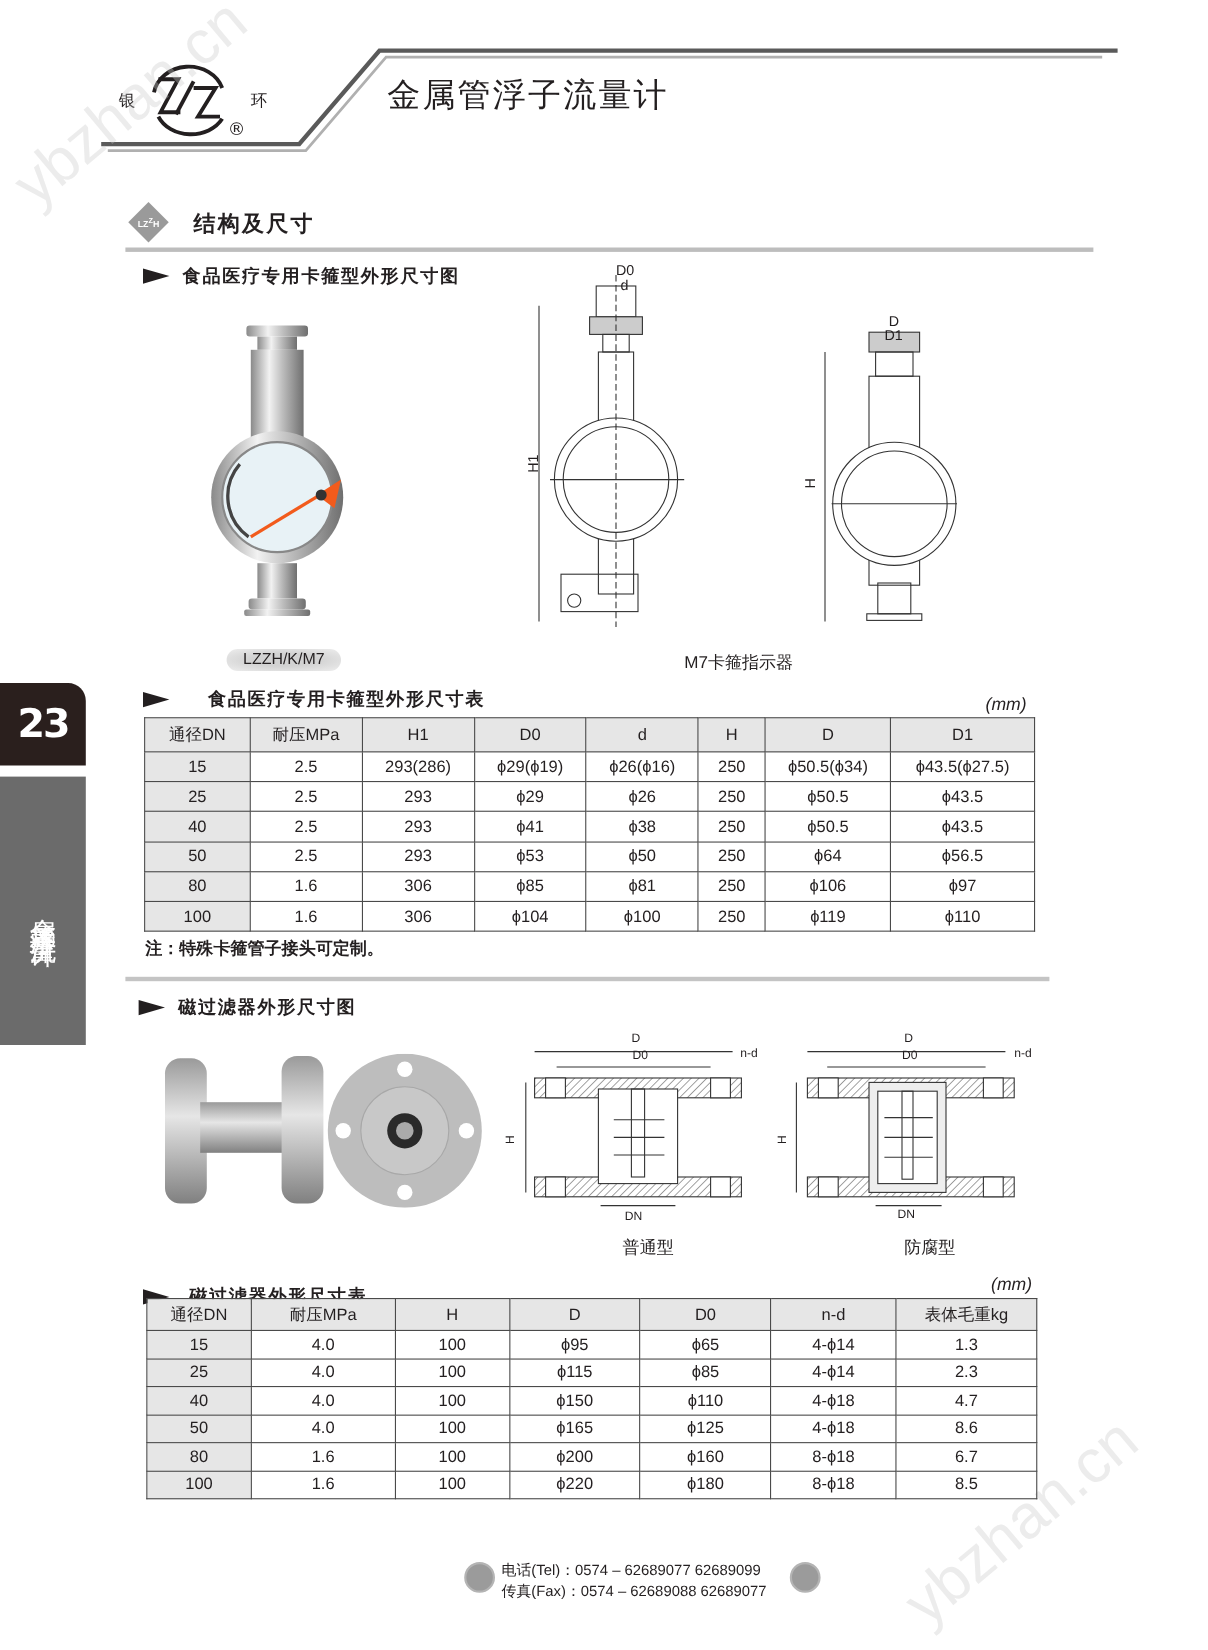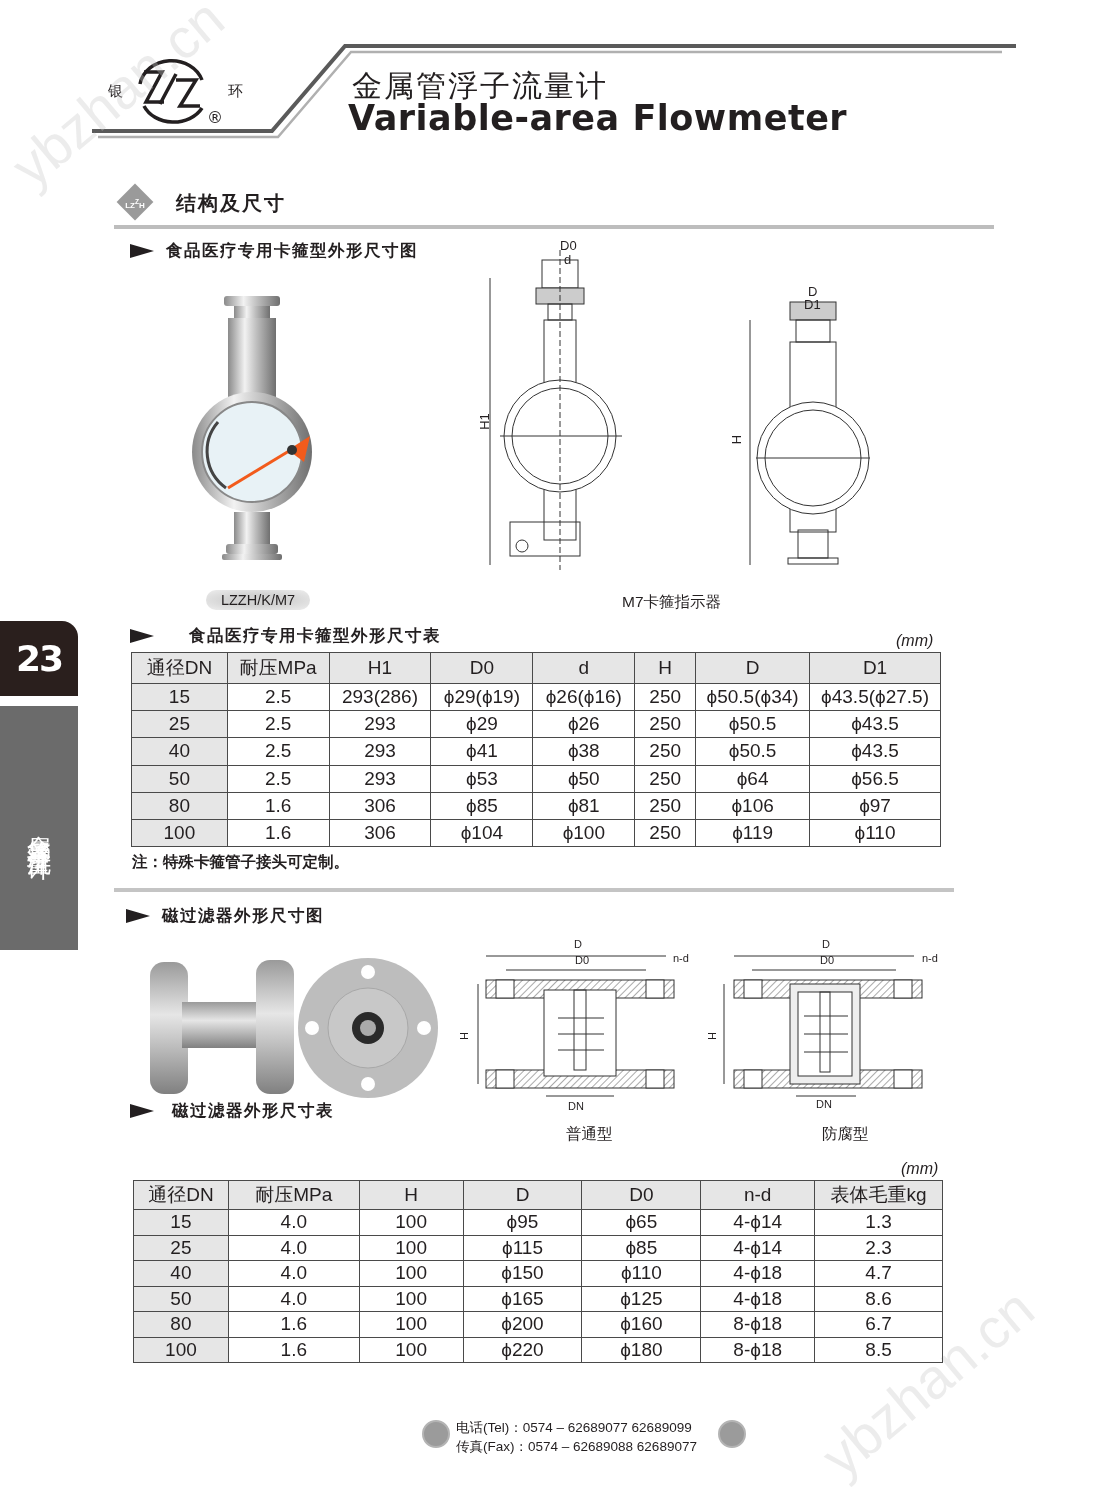--- a/index.html
+++ b/index.html
@@ -20,21 +20,21 @@
     .section-title { left: 156px; top: 190px; font-size: 20px; font-weight: bold; letter-spacing: 2px; margin-left: 20px; }
     .section-rule { left: 114px; top: 225px; width: 880px; height: 4px; background: #bdbdbd; }
     .sub-title { font-size: 16.5px; font-weight: bold; letter-spacing: 1.5px; display: flex; align-items: center; }
     .sub-title .arrow { display: inline-block; width: 0; height: 0; border-top: 7px solid transparent; border-bottom: 7px solid transparent; border-left: 24px solid #231f20; margin-right: 12px; }
 
     
     .side-num { left: 0; top: 621px; width: 78px; height: 75px; background: #2a1f1d; border-top-right-radius: 16px; color: #fff; font-size: 36px; font-weight: bold; text-align: center; line-height: 75px; letter-spacing: -2px; }
     .side-label { left: 0; top: 706px; width: 78px; height: 244px; background: #6b6b6b; color: #fff; font-size: 24px; writing-mode: vertical-rl; text-orientation: upright; display: flex; align-items: center; justify-content: center; letter-spacing: 3px; }
 
     
-    table { border-collapse: collapse; font-family: "Liberation Sans", sans-serif; font-size: 19px; color: #231f20; border-radius: 31px; }
+    table { border-collapse: collapse; font-family: "Liberation Sans", sans-serif; font-size: 15px; color: #231f20; border-radius: 31px; }
     td, th { border: 1.5px solid #4a4a4a; text-align: center; font-weight: normal; }
     th { background: #e6e6e6; }
     td.first { background: #e6e6e6; }
     .t1 { left: 131px; top: 652px; width: 810px; }
     .t1 th, .t1 td { height: 27.2px; }
     .t1 th { height: 31px; }
     .t2 { left: 133px; top: 1180px; width: 810px; }
     .t2 th, .t2 td { height: 25.5px; }
     .t2 th { height: 29px; }
     .unit { font-family: "Liberation Sans", sans-serif; font-size: 16px; font-style: italic; }
@@ -64,21 +64,20 @@
     <path d="M10 34 A32 28 0 0 1 72 30" fill="none" stroke="#231f20" stroke-width="3.5"></path>
     <path d="M14 56 A32 26 0 0 0 72 58" fill="none" stroke="#231f20" stroke-width="3.5"></path>
     <path d="M14 22 L32 22 L16 52 L34 52" fill="none" stroke="#231f20" stroke-width="3.5"></path>
     <path d="M30 54 L46 24" fill="none" stroke="#231f20" stroke-width="3.5"></path>
     <path d="M46 30 L66 30 L50 56 L70 56" fill="none" stroke="#231f20" stroke-width="3.5"></path>
   </svg>
   <span class="abs logo-text brand-name-left">银</span>
   <span class="abs logo-text brand-name-right">环</span>
   <span class="abs" style="left:207px;top:108px;font-size:16px;">®</span>
   <div class="abs header-title-cn">金属管浮子流量计</div>
-  <div class="abs header-title-en">Variable-area Flowmeter</div>
 </div>
 
 <div class="abs watermark" style="left:-10px;top:60px;">ybzhan.cn</div>
 <div class="abs watermark" style="left:800px;top:1350px;">ybzhan.cn</div>
 
 <div class="abs" style="left:117px;top:184px;width:36px;height:36px;">
   <div style="position:absolute;left:5px;top:5px;width:26px;height:26px;background:#9a9a9a;transform:rotate(45deg);"></div>
   <div style="position:absolute;left:0;top:0;width:36px;height:36px;color:#fff;font-size:8px;font-weight:bold;text-align:center;line-height:36px;font-family:'Liberation Sans',sans-serif;">LZ<sup>Z</sup>H</div>
 </div>
 <div class="abs section-title">结构及尺寸</div>
@@ -316,21 +315,21 @@
 <span class="abs caption" style="left:460px;top:1030px;font-size:11px;transform:rotate(-90deg);">H</span>
 <span class="abs caption" style="left:568px;top:1100px;font-size:11px;">DN</span>
 <span class="abs caption" style="left:822px;top:938px;font-size:11px;">D</span>
 <span class="abs caption" style="left:820px;top:954px;font-size:11px;">D0</span>
 <span class="abs caption" style="left:922px;top:952px;font-size:11px;">n-d</span>
 <span class="abs caption" style="left:708px;top:1030px;font-size:11px;transform:rotate(-90deg);">H</span>
 <span class="abs caption" style="left:816px;top:1098px;font-size:11px;">DN</span>
 <div class="abs caption" style="left:566px;top:1124px;">普通型</div>
 <div class="abs caption" style="left:822px;top:1124px;">防腐型</div>
 
-<div class="abs sub-title" style="left:130px;top:1100px;">
+<div class="abs sub-title" style="left:130px;top:1168px;">
   <span class="arrow"></span>
   <span style="margin-left:6px;">磁过滤器外形尺寸表</span>
 </div>
 <div class="abs unit" style="left:901px;top:1160px;">(mm)</div>
 
 <table class="abs t2">
   <colgroup>
     <col style="width:95px">
       <col style="width:131px">
       <col style="width:104px">

